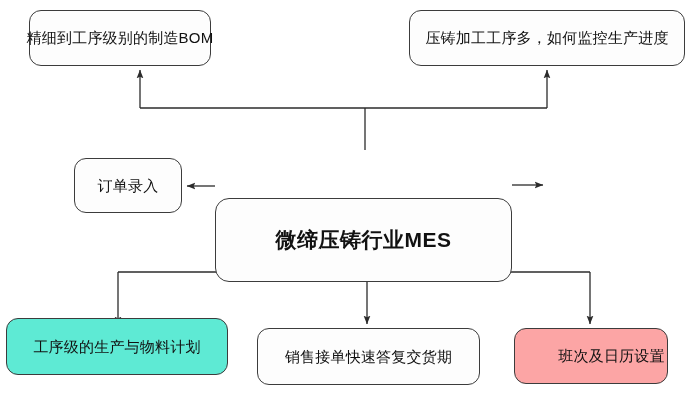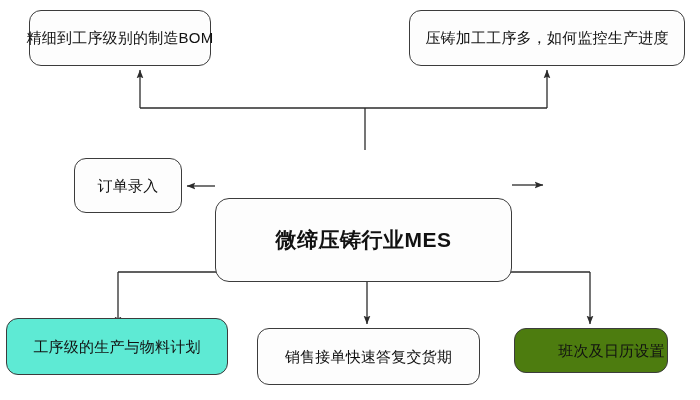--- a/index.html
+++ b/index.html
@@ -107,17 +107,17 @@
 
 
   <div class="node" id="node-material-plan" style="left: 6px; top: 318px; width: 222px; height: 57px; background: #5eead4; border-color: rgb(60, 60, 60); color: rgb(17, 17, 17);">
     <span class="node-label">工序级的生产与物料计划</span>
   </div>
 
   <div class="node" id="node-delivery-reply" style="left: 257px; top: 328px; width: 223px; height: 57px; background: rgb(253, 253, 253); border-color: rgb(60, 60, 60); color: rgb(17, 17, 17); align-items: center;">
     <span class="node-label">销售接单快速答复交货期</span>
   </div>
 
-  <div class="node" id="node-shift-calendar" style="left: 514px; top: 328px; width: 154px; height: 45px; background: #4d7c0f; border-color: rgb(60, 60, 60); color: rgb(17, 17, 17); padding-left: 41px;">
+  <div class="node" id="node-shift-calendar" style="left: 514px; top: 328px; width: 154px; height: 56px; background: #fca5a5; border-color: rgb(60, 60, 60); color: rgb(17, 17, 17); padding-left: 41px;">
     <span class="node-label">班次及日历设置</span>
   </div>
 
 </div>
 
 </body></html>

